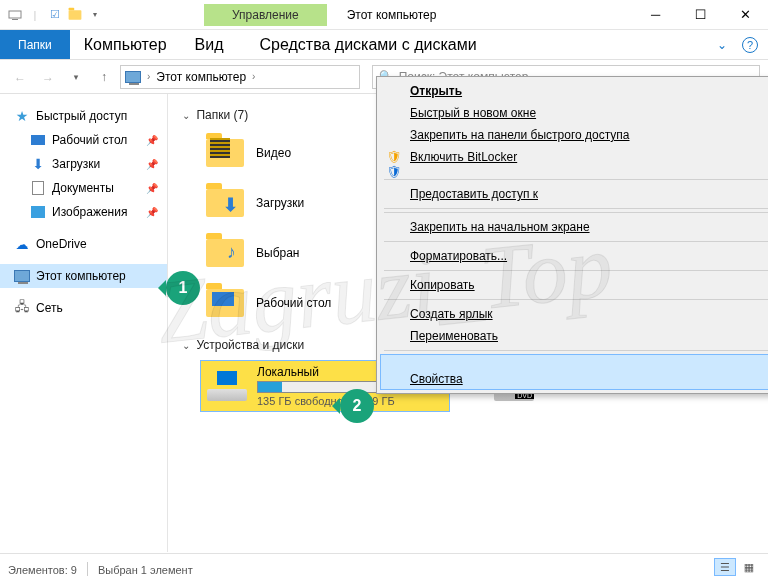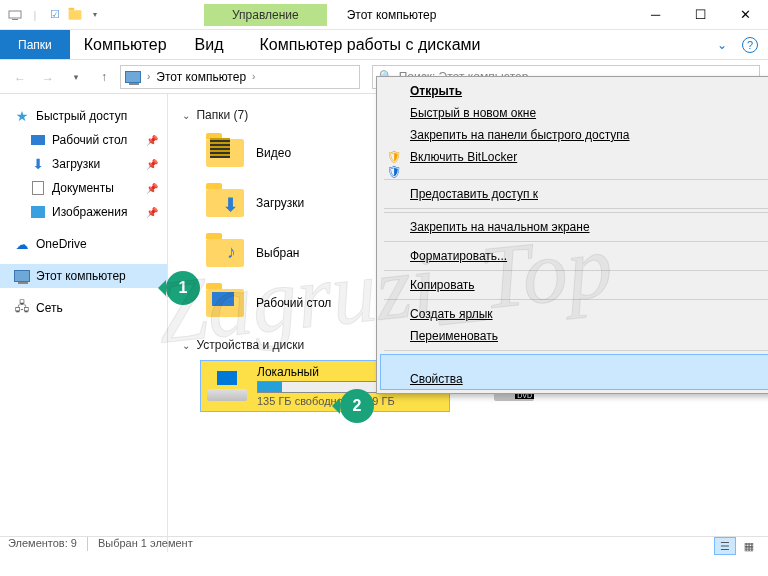--- a/index.html
+++ b/index.html
@@ -92,21 +92,21 @@
 .callout { position: absolute; background: #1aa37a; color: #fff; width: 34px; height: 34px; border-radius: 50%; display: flex; align-items: center; justify-content: center; font-size: 16px; font-weight: 600; z-index: 60; }
 .callout::before { content: ""; position: absolute; left: -16px; top: 9px; border: 8px solid transparent; border-right-color: #1aa37a; }
 .c1 { left: 166px; top: 271px; }
 .c2 { left: 340px; top: 389px; }
 
 
 .watermark { position: absolute; inset: 0; display: flex; align-items: center; justify-content: center; pointer-events: none; z-index: 70; }
 .watermark span { font-size: 90px; color: rgba(0,0,0,0.05); font-style: italic; font-family: Georgia, serif; transform: rotate(-6deg); -webkit-text-stroke: 1px rgba(0,0,0,0.08); }
 
 
-.statusbar { position: absolute; bottom: 0; left: 0; right: 0; height: 40px; border-top: 1px solid #e1e1e1; display: flex; align-items: flex-start; padding: 0 8px; font-size: 11px; color: #555; gap: 10px; }
+.statusbar { position: absolute; bottom: 0; left: 0; right: 0; height: 23px; border-top: 1px solid #e1e1e1; display: flex; align-items: flex-end; padding: 0 8px; font-size: 11px; color: #555; gap: 10px; }
 .statusbar .divider { width: 1px; height: 14px; background: #ccc; }
 .view-toggles { margin-left: auto; display: flex; gap: 2px; }
 .vt { width: 22px; height: 18px; border: 1px solid transparent; display: flex; align-items: center; justify-content: center; }
 .vt.active { border-color: #7abaff; background: #cce8ff; }
 </style>
 </head>
 <body>
 
 <div class="titlebar">
   <div class="qat">
@@ -129,21 +129,21 @@
     <div class="win-btn">─</div>
     <div class="win-btn">☐</div>
     <div class="win-btn">✕</div>
   </div>
 </div>
 
 <div class="ribbon">
   <div class="ribbon-file">Папки</div>
   <div class="ribbon-tab">Компьютер</div>
   <div class="ribbon-tab">Вид</div>
-  <div class="ribbon-tab tools">Компьютер работы с дисками</div>
+  <div class="ribbon-tab tools">Средства дисками с дисками</div>
   <div class="ribbon-spacer"></div>
   <div class="ribbon-help">⌄</div>
   <div class="ribbon-help" style="border:1px solid #1979ca;border-radius:50%;width:16px;height:16px;margin:7px 10px 0 0;font-size:11px">?</div>
 </div>
 
 <div class="navbar">
   <div class="nav-btn disabled">←</div>
   <div class="nav-btn disabled">→</div>
   <div class="nav-btn" style="font-size:9px">▾</div>
   <div class="nav-btn">↑</div>

